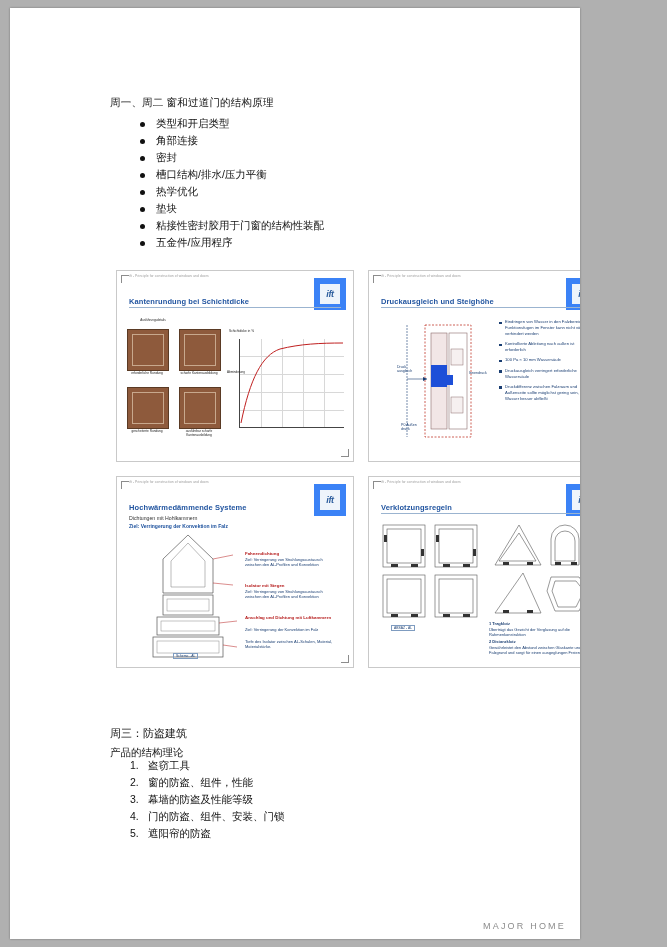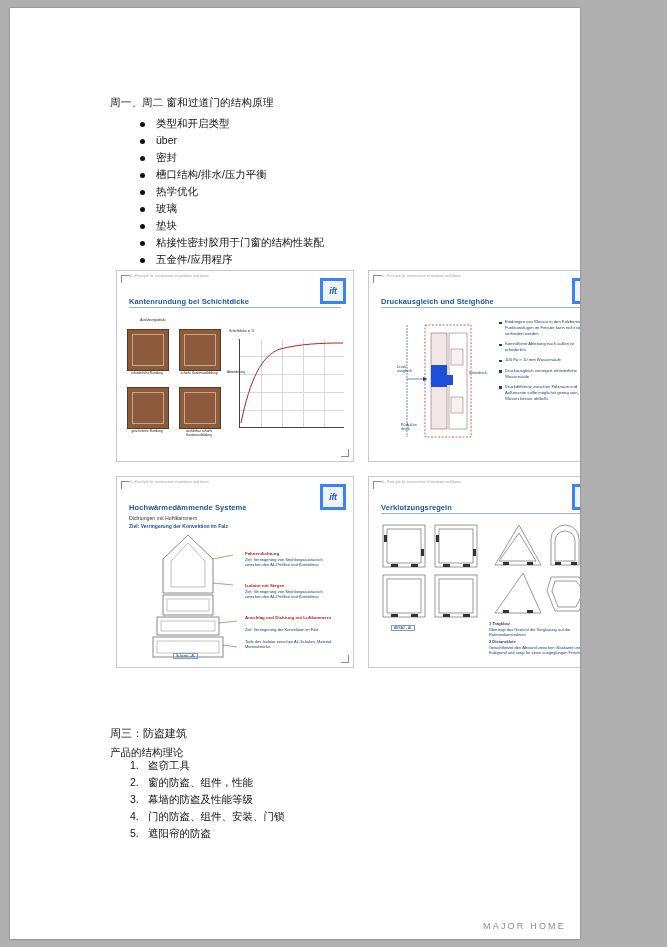--- a/index.html
+++ b/index.html
@@ -124,21 +124,21 @@
     border-left: none; border-top: none;
     border-right: 1px solid #8c8c8c;
     border-bottom: 1px solid #8c8c8c;
   }
   .logo {
     position: absolute;
     right: 7px;
     top: 7px;
     width: 20px;
     height: 20px;
-    border: 3px solid #3b82f6;
+    border: 6px solid #3b82f6;
     background: #eef4fb;
     color: #2d5e9e;
     font-size: 9px;
     font-weight: bold;
     font-style: italic;
     display: flex;
     align-items: center;
     justify-content: center;
     letter-spacing: -0.4px;
   }
@@ -272,25 +272,24 @@
 </style>
 </head>
 <body>
 
 <div class="page">
 
   <div class="content">
     <div class="heading">周一、周二  窗和过道门的结构原理</div>
     <ul class="bullets">
       <li>类型和开启类型</li>
-      <li>über</li>
+      <li>角部连接</li>
       <li>密封</li>
       <li>槽口结构/排水/压力平衡</li>
       <li>热学优化</li>
-      <li>玻璃</li>
       <li>垫块</li>
       <li>粘接性密封胶用于门窗的结构性装配</li>
       <li>五金件/应用程序</li>
     </ul>
   </div>
 
   <div class="slides">
 
     <div class="slide-row">
 

